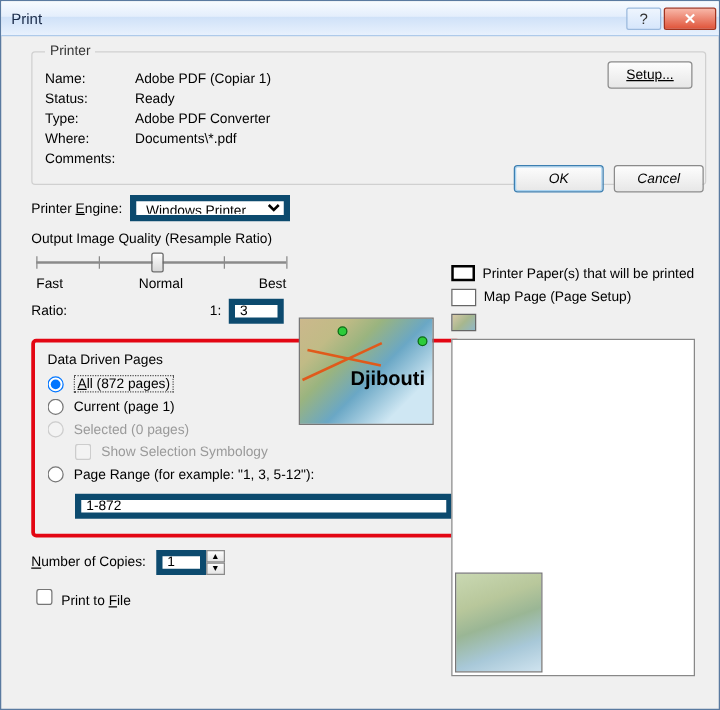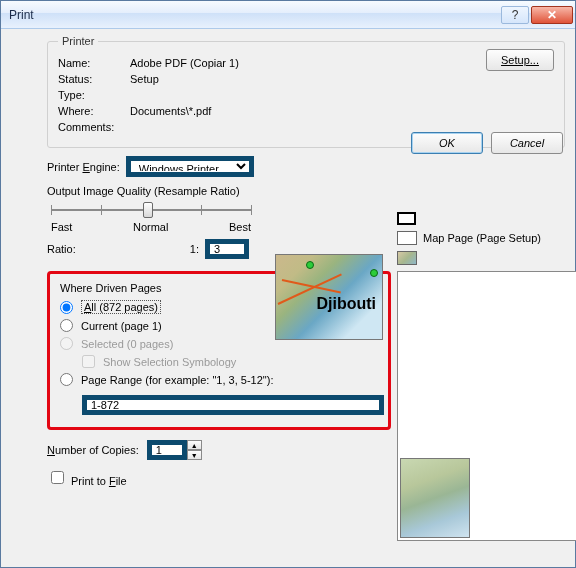--- a/index.html
+++ b/index.html
@@ -38,23 +38,22 @@
     width: 28px; height: 18px;
     margin-left: 2px;
     display:flex;align-items:center;justify-content:center;
     border-radius: 2px;
     font-size: 12px; line-height: 1;
     color: #333;
   }
   .wbtn.help { background: linear-gradient(to bottom,#eef5fe,#d6e6fb); border:1px solid #9bb9dd;}
   .wbtn.close { background: linear-gradient(to bottom,#f8b7a8,#e0543a); border:1px solid #a3331e; color:#fff; font-weight:bold; width:42px;}
   .body {
-    padding: 6px 10px 8px 10px;
-    position: relative;
-    margin-left: 36px;
+    padding: 6px 10px 8px 24px;
+    position: relative;
   }
   fieldset.printer {
     border: 1px solid #d0d0d0;
     border-radius: 3px;
     padding: 6px 10px 10px 10px;
     margin: 0 0 8px 0;
     position: relative;
   }
   fieldset.printer legend {
     padding: 0 4px;
@@ -158,24 +157,25 @@
   <div class="body">
     <fieldset class="printer">
       <legend>Printer</legend>
       <button class="setup-btn"><span class="u">Setup...</span></button>
       <div class="kv">
           <div class="k">Name:</div>
           <div class="v">Adobe PDF (Copiar 1)</div>
         </div>
       <div class="kv">
           <div class="k">Status:</div>
-          <div class="v">Setup</div>
+          <div class="v">Ready</div>
         </div>
       <div class="kv">
           <div class="k">Type:</div>
+          <div class="v">Adobe PDF Converter</div>
         </div>
       <div class="kv">
           <div class="k">Where:</div>
           <div class="v">Documents\*.pdf</div>
         </div>
       <div class="kv">
           <div class="k">Comments:</div>
           <div class="v"></div>
         </div>
     </fieldset>
@@ -205,21 +205,21 @@
           <span>Best</span>
         </div>
         <div class="ratio-row">
           <span style="width:60px">Ratio:</span>
           <span style="width:86px;text-align:right">1:</span>
           <input type="text" style="width: 44px;" value="3">
         </div>
       </div>
 
       <div class="redbox">
-        <div class="hdr">Where Driven Pages</div>
+        <div class="hdr">Data Driven Pages</div>
         <label class="opt">
           <input type="radio" name="ddp" checked="" style="">
           <span class="dotted"><span class="u">A</span><span>ll (872 pages)</span></span>
         </label>
         <label class="opt">
           <input type="radio" name="ddp" style="">
           <span>Current (page 1)</span>
         </label>
         <label class="opt disabled">
           <input type="radio" name="ddp" disabled="" style="">
@@ -257,20 +257,21 @@
       <div class="road" style="left:6px; top:24px; width:60px; transform:rotate(12deg);"></div>
       <div class="road" style="left:2px; top:48px; width:70px; transform:rotate(-25deg);"></div>
       <div class="dot" style="left:30px; top:6px;"></div>
       <div class="dot" style="right:4px; top:14px;"></div>
       <div class="label" style="right:6px; top:40px;">Djibouti</div>
     </div>
 
     <div class="section-right">
       <div class="legend-row">
           <span class="swatch printed"></span>
+          <span>Printer Paper(s) that will be printed</span>
         </div>
       <div class="legend-row">
           <span class="swatch layout"></span>
           <span>Map Page (Page Setup)</span>
         </div>
       <div class="legend-row">
           <span class="swatch map"></span>
         </div>
       <div class="preview-box">
         <div class="thumb"></div>

